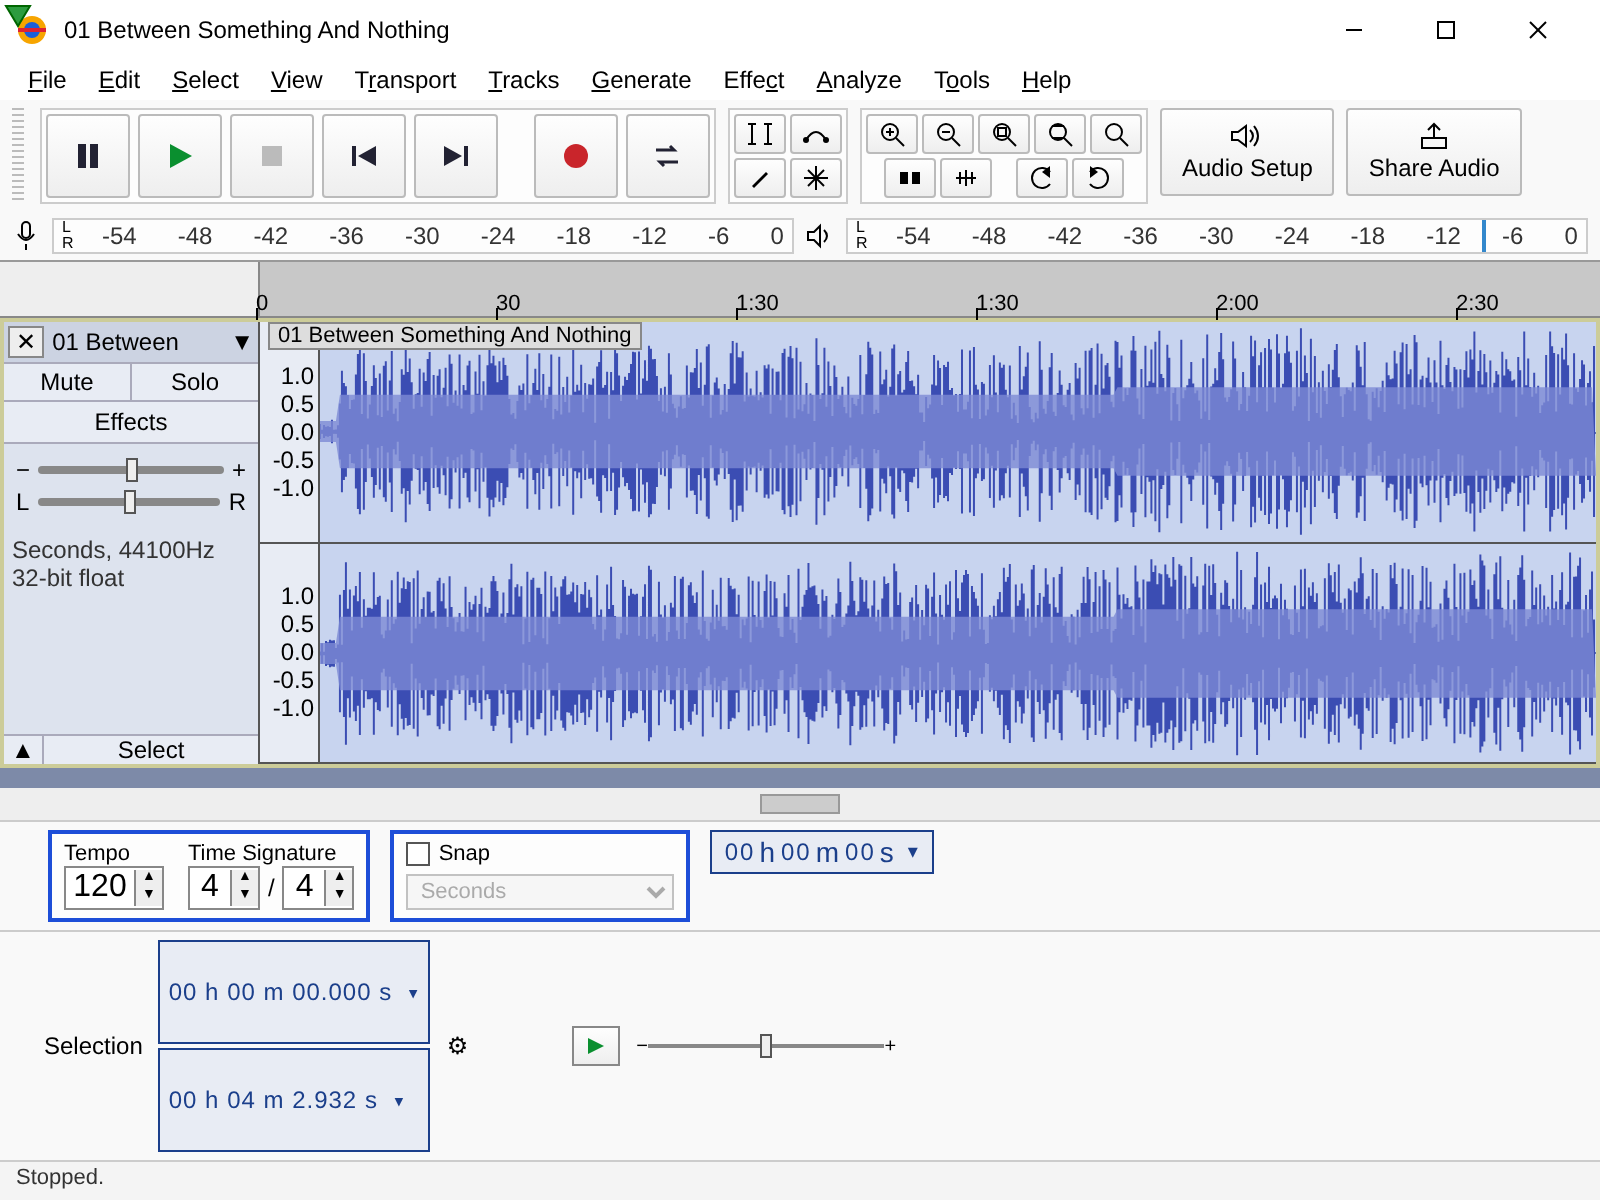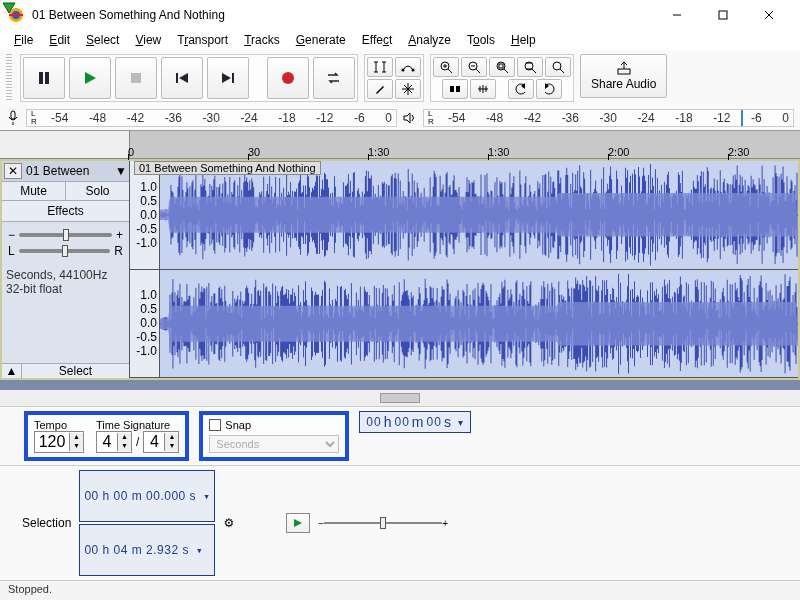--- a/index.html
+++ b/index.html
@@ -49,21 +49,21 @@
 .wave-col { flex: 1; display: flex; flex-direction: column; position: relative; background: #fff;}
 .clip-title { position: absolute; top: 0; left: 4px; z-index: 5; background: #ddd; border: 1px solid #888; padding: 0 4px; font-size: 11px;}
 .wave-scale { width: 30px; background: #e8ecf4; border-right: 1px solid #555; display: flex; flex-direction: column; justify-content: center; font-size: 9px; text-align: right; padding: 1px 2px;}
 .channel { flex: 1; display: flex; border-bottom: 1px solid #555;}
 .wave-canvas { flex: 1; position: relative; background: #c8d4ef; overflow: hidden;}
 .wave-canvas svg { position: absolute; inset: 0; width: 100%; height: 100%; }
 .wave-canvas .midline { position: absolute; left: 0; right: 0; top: 50%; height: 1px; background: #5a6db0; }
 .hscroll { height: 16px; background: #eee; display: flex; align-items: center; justify-content: center; color: #888;}
 .hscroll .thumb { width: 40px; height: 10px; background: #ccc; border: 1px solid #999;}
 .bottom-panels { background: #f9f9f9; padding: 4px 6px; display: flex; gap: 10px; align-items: flex-start; border-top: 1px solid #ccc;}
-.panel { border: 4px solid #1d4ed8; padding: 4px 6px; background: #fdfdfd; display: flex; flex-direction: column; gap: 4px;}
+.panel { border: 2px solid #1d4ed8; padding: 4px 6px; background: #fdfdfd; display: flex; flex-direction: column; gap: 4px;}
 .panel .lbl { font-size: 11px; }
 .spin { display: inline-flex; align-items: center; border: 1px solid #888; background: #fff;}
 .spin input { width: 34px; border: 0; text-align: center; font-size: 16px; padding: 1px;}
 .spin .arrs { display: flex; flex-direction: column; }
 .spin .arrs div { width: 14px; height: 9px; font-size: 7px; line-height: 7px; text-align: center; border-left: 1px solid #888; cursor: pointer; background: #eee;}
 .timecounter { font-family: "Consolas", monospace; font-size: 20px; background: #e8ecf4; border: 1px solid #1b3f8b; padding: 2px 6px; color: #1b3f8b; letter-spacing: 1px; display: flex; align-items: center;}
 .timecounter .unit { font-size: 14px; margin: 0 2px; }
 .timecounter-sm { font-family: "Consolas", monospace; font-size: 11px; background: #e8ecf4; border: 1px solid #1b3f8b; padding: 18px 4px; color: #1b3f8b; letter-spacing: 0.5px; cursor: text;}
 .selection-row { background: #f9f9f9; padding: 4px 6px; display: flex; align-items: center; gap: 8px; border-top: 1px solid #ccc;}
 .statusbar { height: 20px; border-top: 1px solid #ccc; padding: 2px 8px; font-size: 11px; color: #333; background: #f4f4f4;}
@@ -264,20 +264,27 @@
       <div class="smbtn">
           <svg width="14" height="14">
             <path d="M3 4 A5 5 0 1 1 3 10" fill="none" stroke="#000"></path>
             <polygon points="3,1 3,7 7,4" fill="#000"></polygon>
           </svg>
         </div>
     </div>
   </div>
 
   <div class="labelbtn">
+    <svg width="18" height="14">
+        <polygon points="1,5 4,5 8,2 8,12 4,9 1,9" fill="none" stroke="#000"></polygon>
+        <path d="M10 4 Q13 7 10 10 M12 2 Q16 7 12 12" fill="none" stroke="#000"></path>
+      </svg>
+    <span>Audio Setup</span>
+  </div>
+  <div class="labelbtn">
     <svg width="16" height="14">
         <rect x="2" y="8" width="12" height="5" fill="none" stroke="#000"></rect>
         <line x1="8" y1="1" x2="8" y2="8" stroke="#000"></line>
         <polyline points="5,4 8,1 11,4" fill="none" stroke="#000"></polyline>
       </svg>
     <span>Share Audio</span>
   </div>
 </div>
 
 <div class="meter-row">

